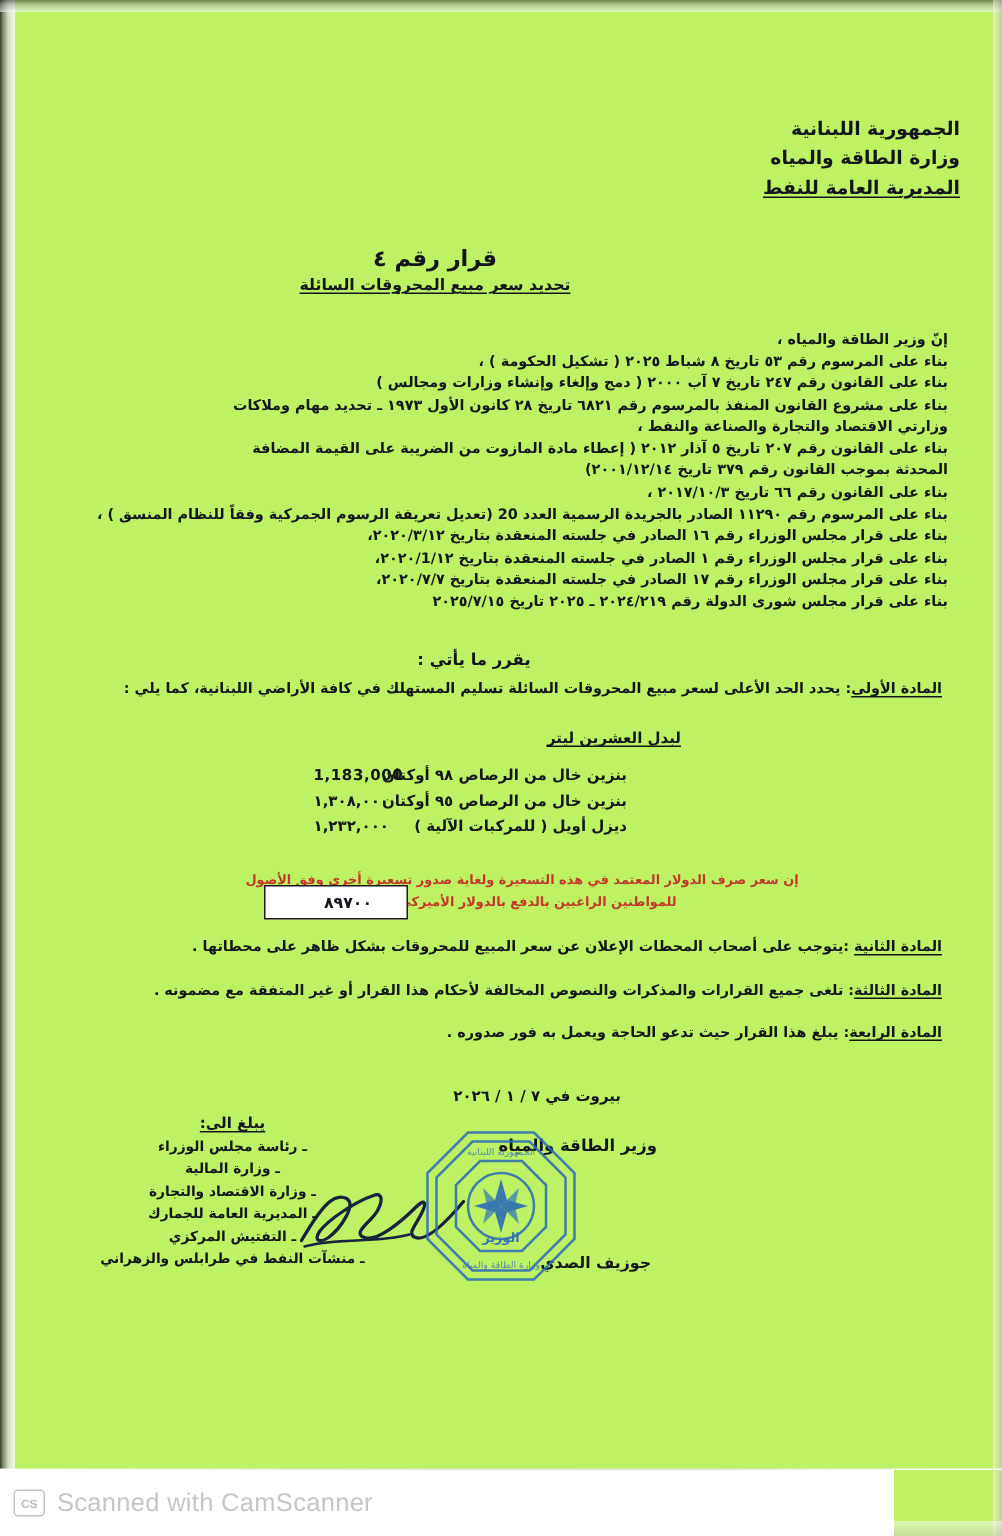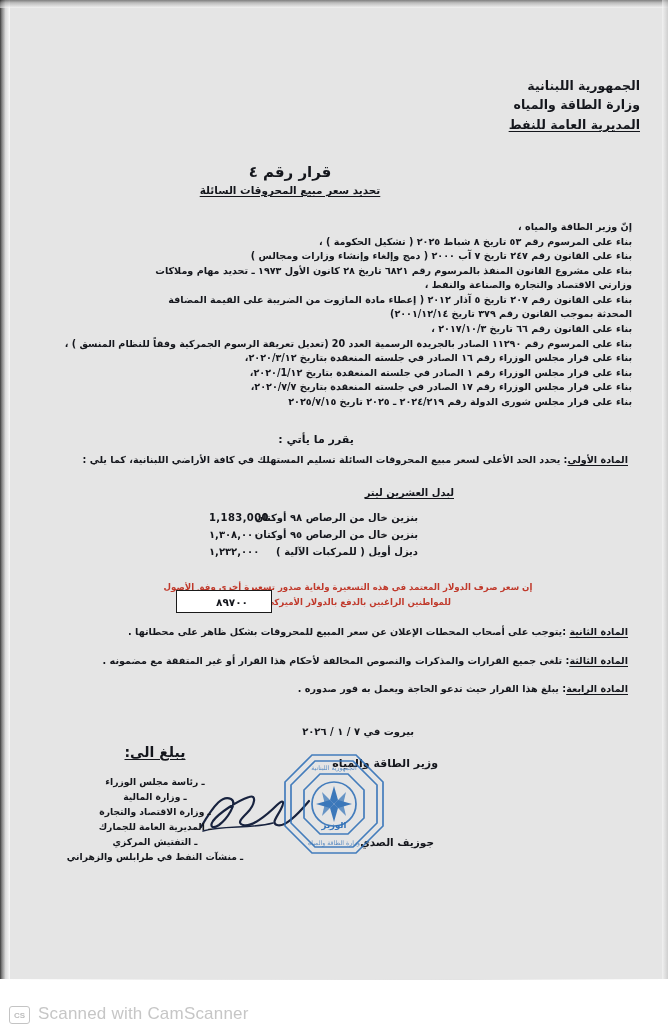--- a/index.html
+++ b/index.html
@@ -6,21 +6,21 @@
   html,body{margin:0;padding:0;}
   body{
     width:668px;height:1024px;overflow:hidden;
     background:#ffffff;
     font-family:"DejaVu Sans","Liberation Sans",sans-serif;
     position:relative;
   }
   
   #scan-page{
     position:absolute;inset:0;
-    background:#e5e5e5;
+    background:#bef264;
     overflow:hidden;
   }
   
   .edge-shadow-left{
     position:absolute;left:0;top:0;width:10px;height:1024px;
     background:linear-gradient(to right,#1c1c1c 0%,#6e6e6e 18%,#d8d8d8 55%,#fdfdfd 100%);
     opacity:.85;
   }
   .edge-shadow-top{
     position:absolute;left:0;top:0;height:8px;width:668px;
@@ -172,36 +172,36 @@
   .stamp{
     position:absolute;left:266px;top:740px;width:108px;height:108px;
   }
 
   
   .dist{
     position:absolute;left:36px;top:734px;width:210px;
     text-align:center;
   }
   .dist-title{
-    font-size:14px;font-weight:bold;
-    text-decoration:underline;text-underline-offset:2px;
-    margin-bottom:15px;
+    font-size:10px;font-weight:bold;
+    text-decoration:underline;text-underline-offset:2px;
+    margin-bottom:3px;
     text-align:center;
   }
   .dist ul{list-style:none;margin:0;padding:0;}
   .dist li{
     font-size:9.2px;font-weight:bold;line-height:1.62;
     white-space:nowrap;
   }
 
   
   .cs-bar{
-    position:absolute;left:0;bottom:0;width:668px;height:44px;
+    position:absolute;left:0;bottom:0;width:596px;height:44px;
     background:#ffffff;
-    display:flex;align-items:flex-end;
+    display:flex;align-items:center;
     direction:ltr;
   }
   .cs-logo{
     margin-left:9px;width:19px;height:16px;
     border:1.6px solid #c4c4c4;border-radius:3px;
     display:flex;align-items:center;justify-content:center;
     font-size:8px;font-weight:bold;color:#bdbdbd;
     font-family:"Liberation Sans",sans-serif;
   }
   .cs-text{

